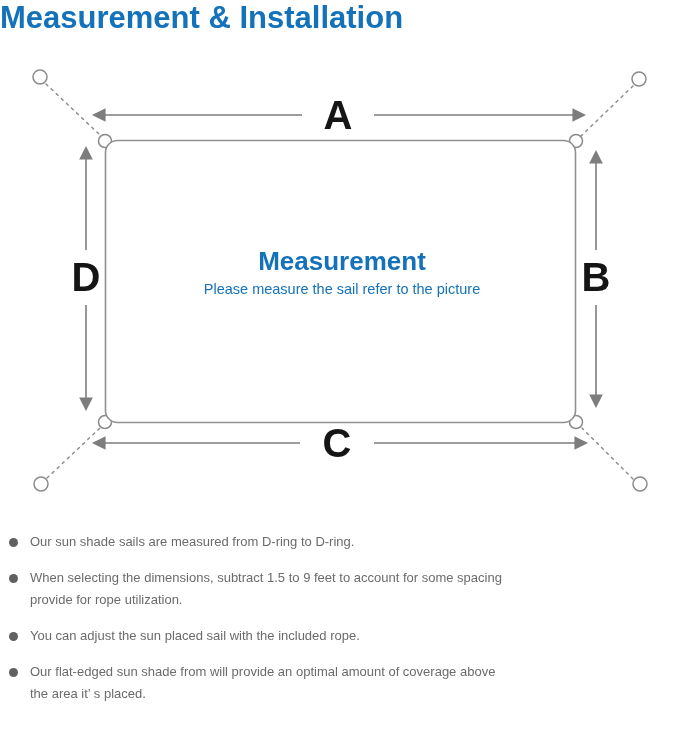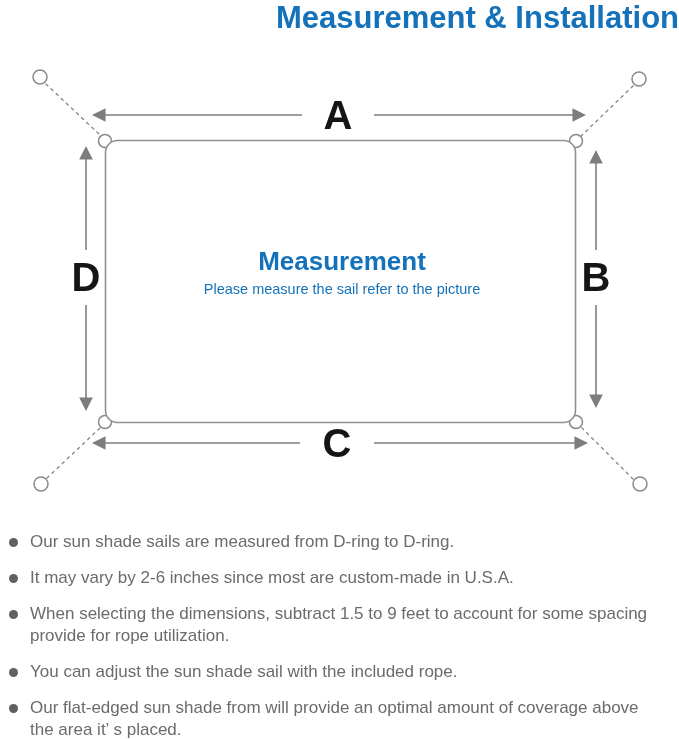--- a/index.html
+++ b/index.html
@@ -18,21 +18,21 @@
     height: 739px;
     overflow: hidden;
     background: #ffffff;
     font-family: "Liberation Sans", "DejaVu Sans", sans-serif;
   }
   .page-title {
     position: absolute;
     top: 0px;
     left: 0;
     width: 100%;
-    text-align: right;
+    text-align: left;
     font-size: 31px;
     font-weight: bold;
     letter-spacing: 0px;
     color: var(--accent);
   }
   .diagram-svg {
     position: absolute;
     top: 45px;
     left: 0;
     width: 679px;
@@ -50,21 +50,21 @@
   }
   .note-item { display: flex; gap: 12px; }
   .note-dot {
     width: 9px; height: 9px;
     border-radius: 50%;
     background: var(--bullet);
     margin-top: 7px;
     flex: none;
   }
   .note-text {
-    font-size: 17px;
+    font-size: 13px;
     line-height: 22px;
     color: var(--note_text);
   }
   .note-line { display: block; }
 </style>
 </head>
 <body>
 
 <div class="page">
 
@@ -117,34 +117,28 @@
   <ul class="notes-list">
     <li class="note-item">
       <span class="note-dot"></span>
       <div class="note-text">
         <span class="note-line">Our sun shade sails are measured from D-ring to D-ring.</span>
       </div>
     </li>
     <li class="note-item">
       <span class="note-dot"></span>
       <div class="note-text">
-        <span class="note-line">It may vary by 2-6 inches since most are custom-made in U.S.A.</span>
-      </div>
-    </li>
-    <li class="note-item">
-      <span class="note-dot"></span>
-      <div class="note-text">
         <span class="note-line">When selecting the dimensions, subtract 1.5 to 9 feet to account for some spacing</span>
         <span class="note-line">provide for rope utilization.</span>
       </div>
     </li>
     <li class="note-item">
       <span class="note-dot"></span>
       <div class="note-text">
-        <span class="note-line">You can adjust the sun shade sail with the included rope.</span>
+        <span class="note-line">You can adjust the sun placed sail with the included rope.</span>
       </div>
     </li>
     <li class="note-item">
       <span class="note-dot"></span>
       <div class="note-text">
         <span class="note-line">Our flat-edged sun shade from will provide an optimal amount of coverage above</span>
         <span class="note-line">the area it’ s placed.</span>
       </div>
     </li>
   </ul>

